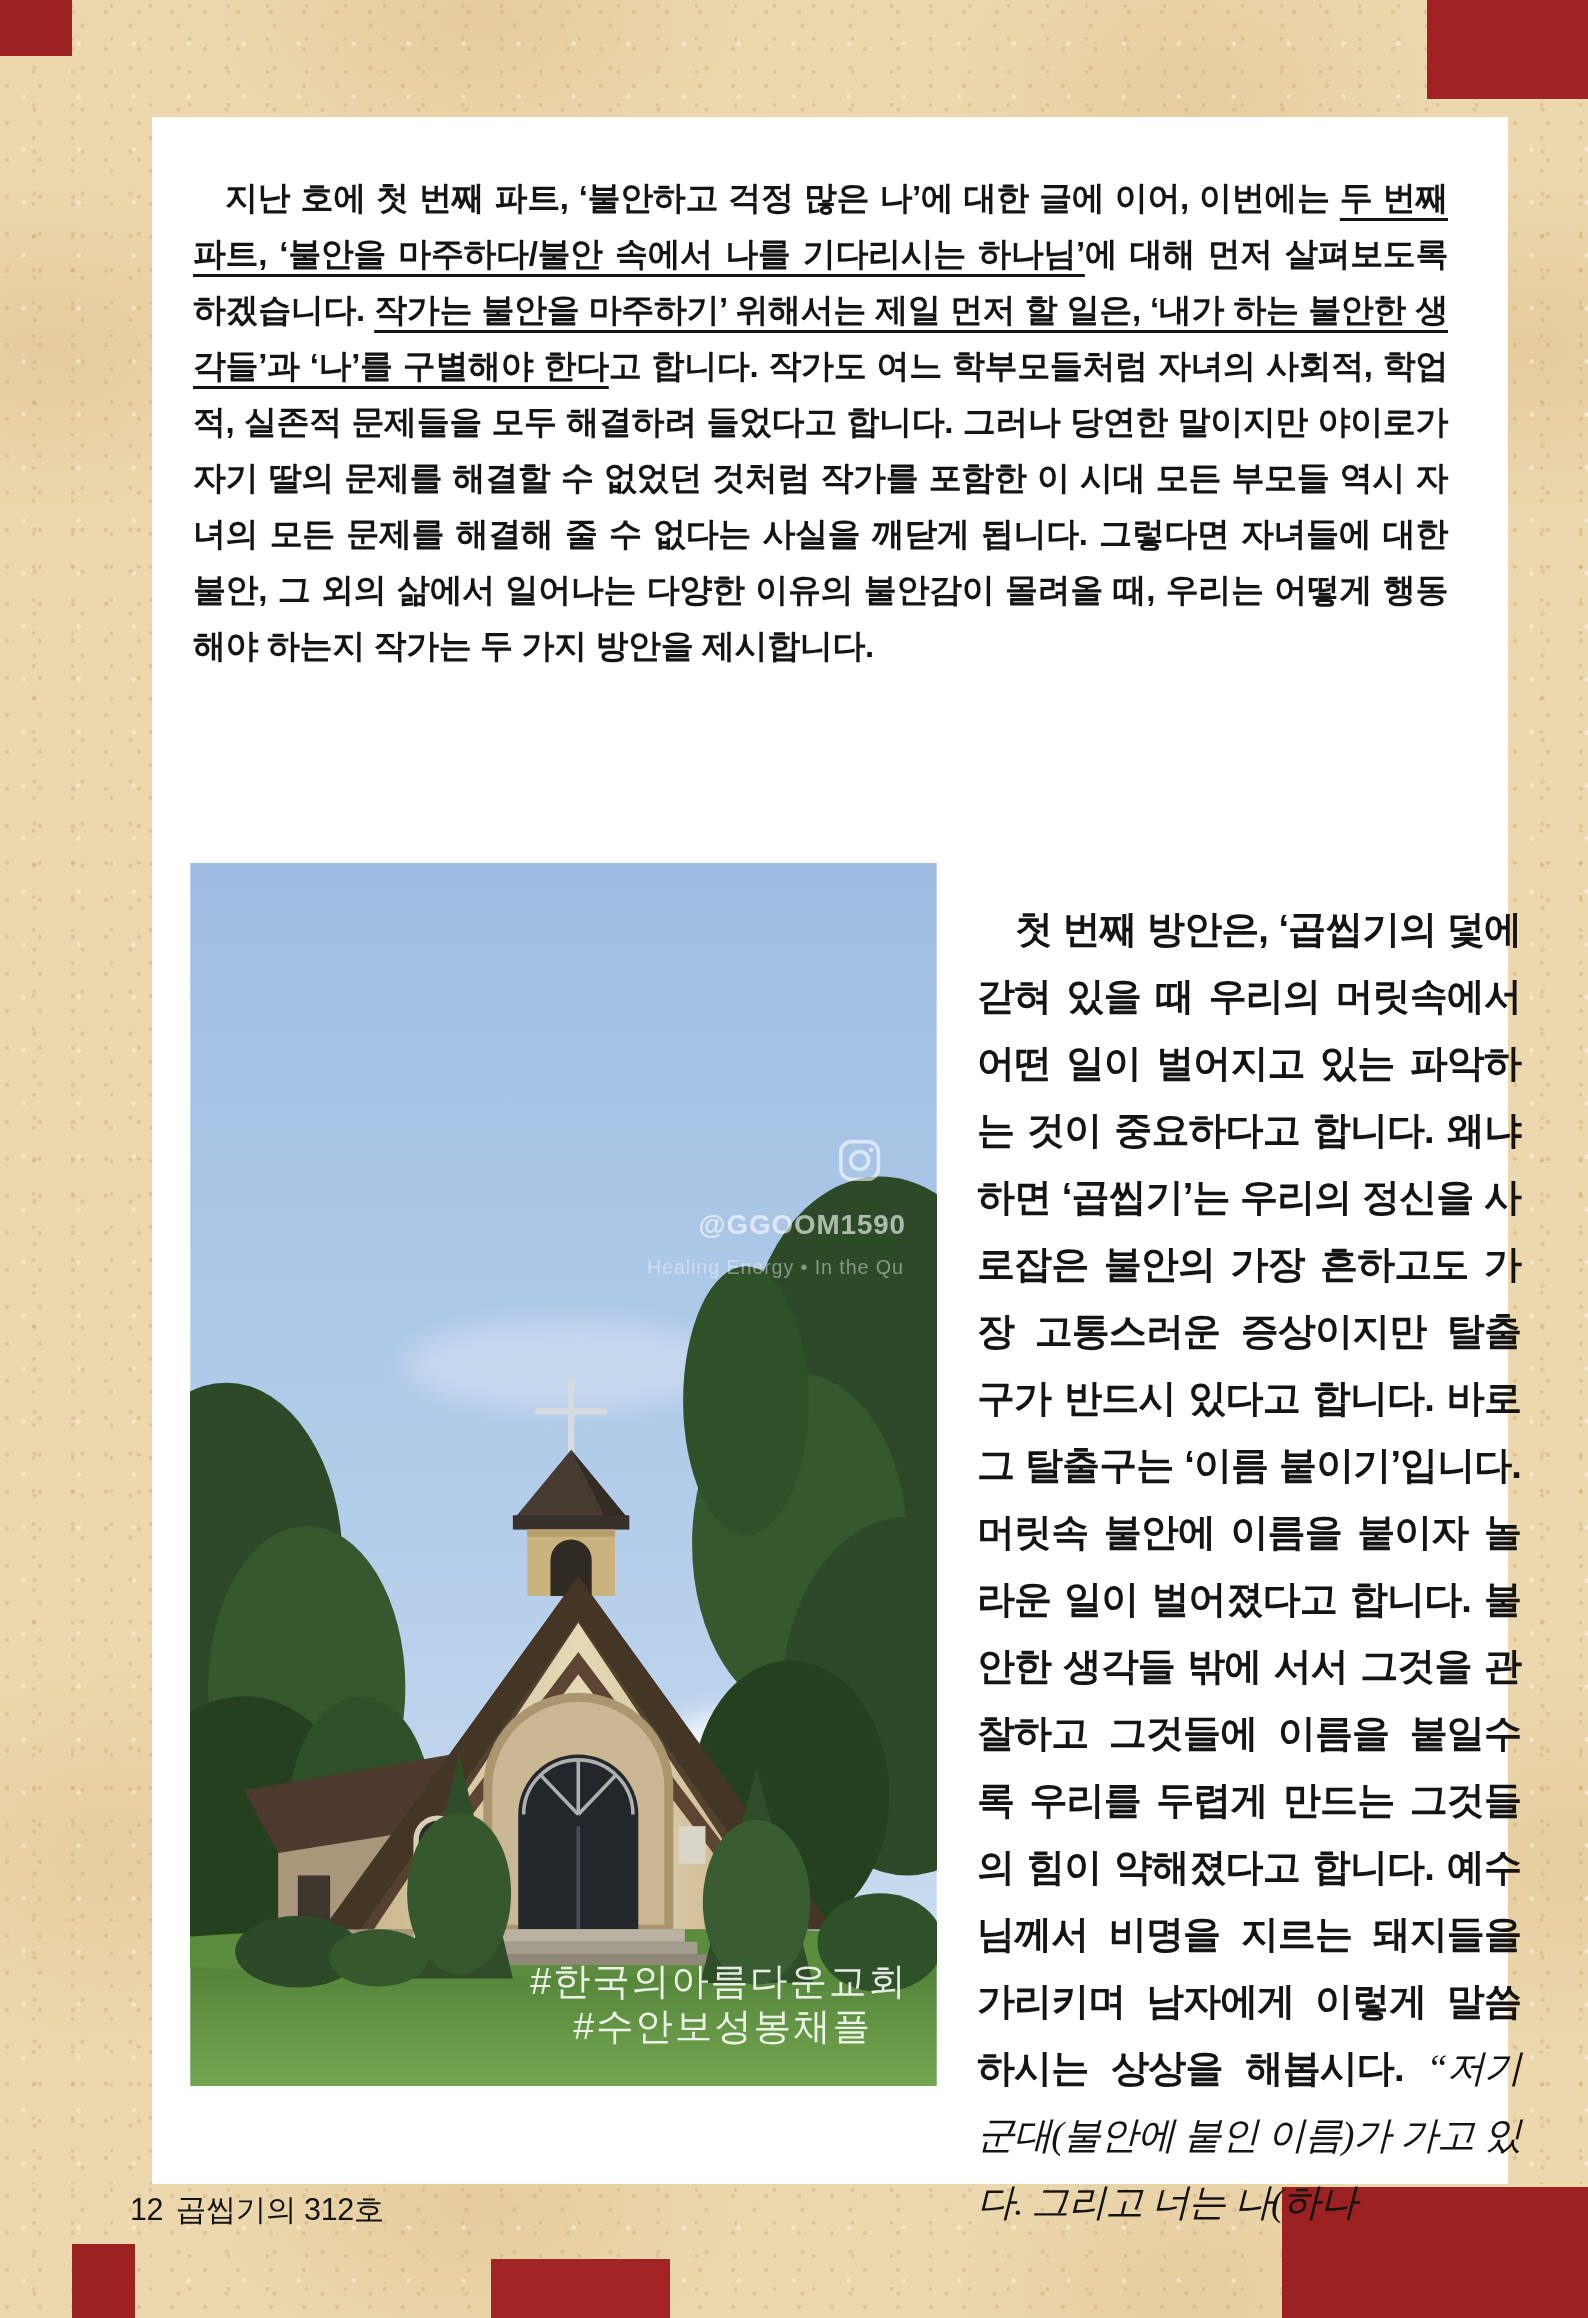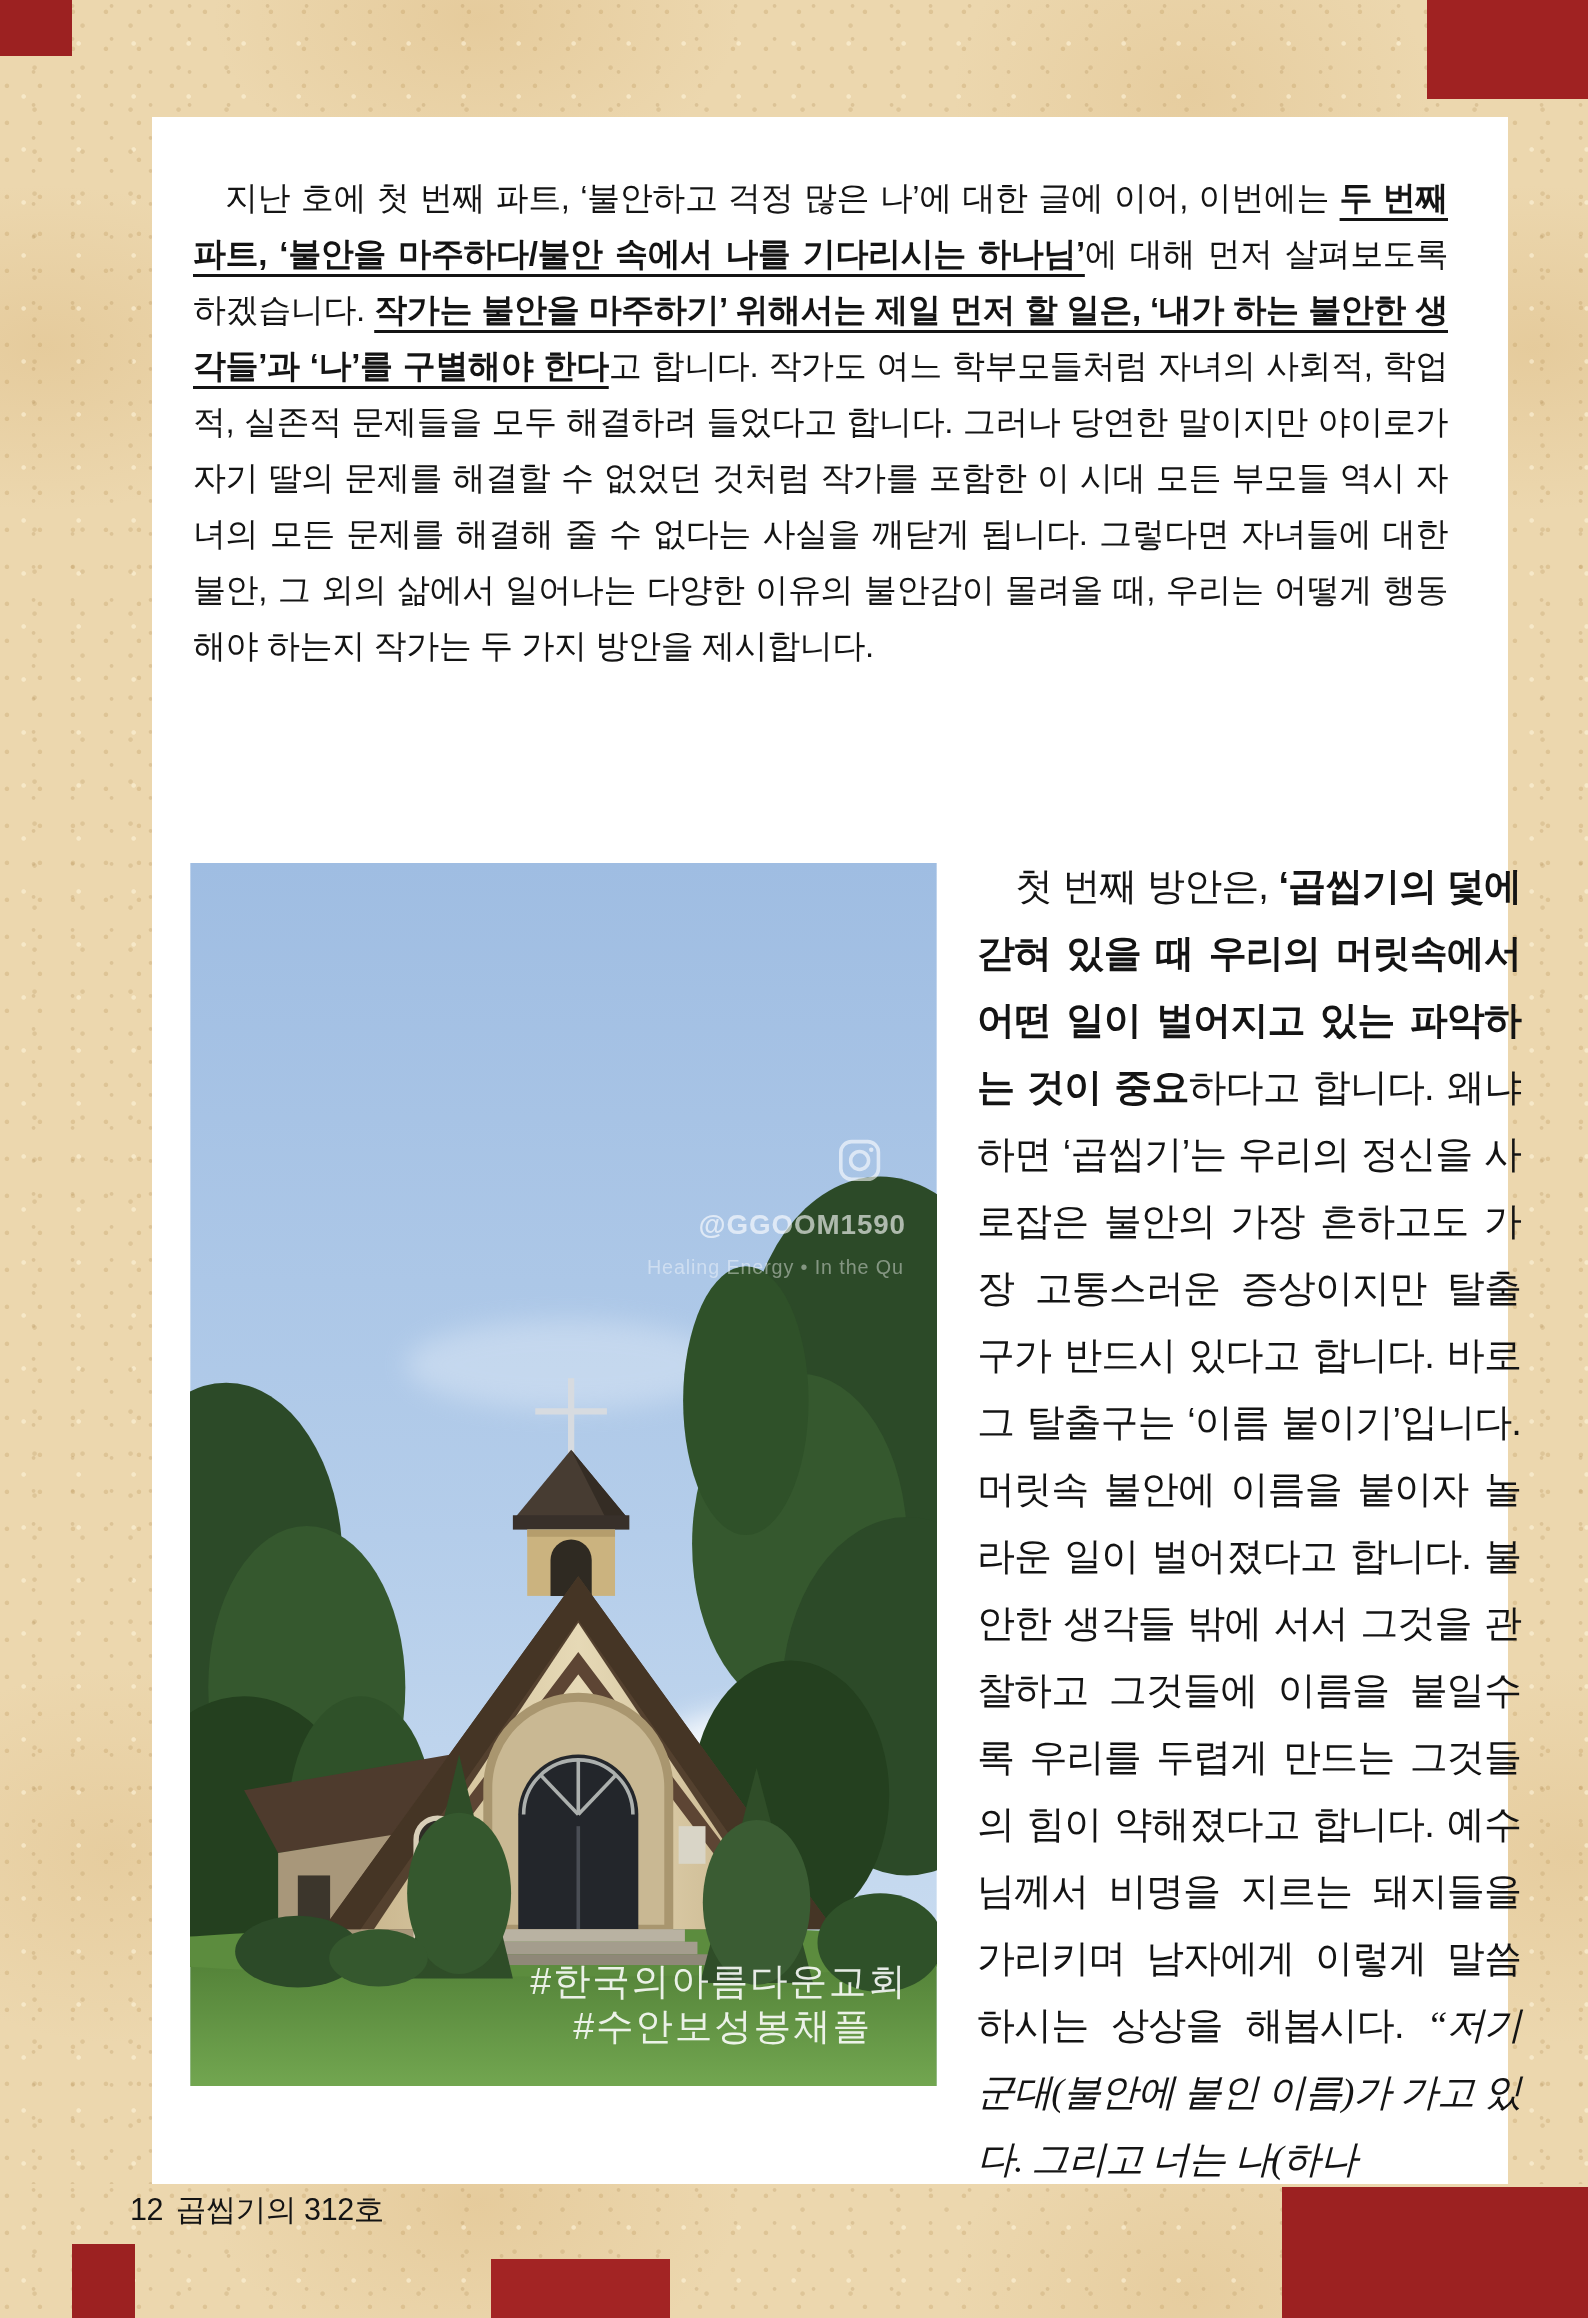--- a/index.html
+++ b/index.html
@@ -34,23 +34,23 @@
   .red-br{left:1282px;top:2187px;width:307px;height:132px;
     clip-path:polygon(342 0,342 147,0 147,60 120,45 100,110 96,100 70,170 72,165 45,235 50,232 24,300 28,295 8);}
   .red-bm{left:491px;top:2259px;width:179px;height:60px;background:#a32424;
     clip-path:polygon(0 67,12 20,40 36,70 8,95 30,130 4,150 28,182 12,200 40,200 67);}
   .red-bl{left:72px;top:2244px;width:63px;height:74px;
     clip-path:polygon(0 83,8 18,30 40,48 8,62 32,70 83);}
 
   
   .para1{position:absolute;left:193px;top:170px;width:1255px;
          font-size:33px;line-height:56px;text-align:justify;text-indent:32px;letter-spacing:-0.4px;}
-  .col2{position:absolute;left:977px;top:853px;width:544px;
+  .col2{position:absolute;left:977px;top:896px;width:544px;
         font-size:38px;line-height:67px;text-align:justify;text-indent:38px;letter-spacing:-0.9px;}
-  .seg-n{font-weight:400;}
+  .seg-n{font-weight:700;}
   .seg-bu{font-weight:700;text-decoration:underline;text-decoration-thickness:2.7px;text-underline-offset:9px;}
   .seg-b{font-weight:700;}
   .seg-i{font-family:"Liberation Serif","DejaVu Serif",serif;font-style:italic;}
 
   .footer{position:absolute;left:130px;top:2190px;font-size:30.5px;letter-spacing:-0.4px;}
   .footer .num{font-weight:400;margin-right:12.5px;}
 
   .photo{position:absolute;left:190px;top:863px;width:747px;height:1223px;}
 
   .wm-handle{font-family:"Liberation Sans","DejaVu Sans",sans-serif;font-weight:700;font-size:31px;

